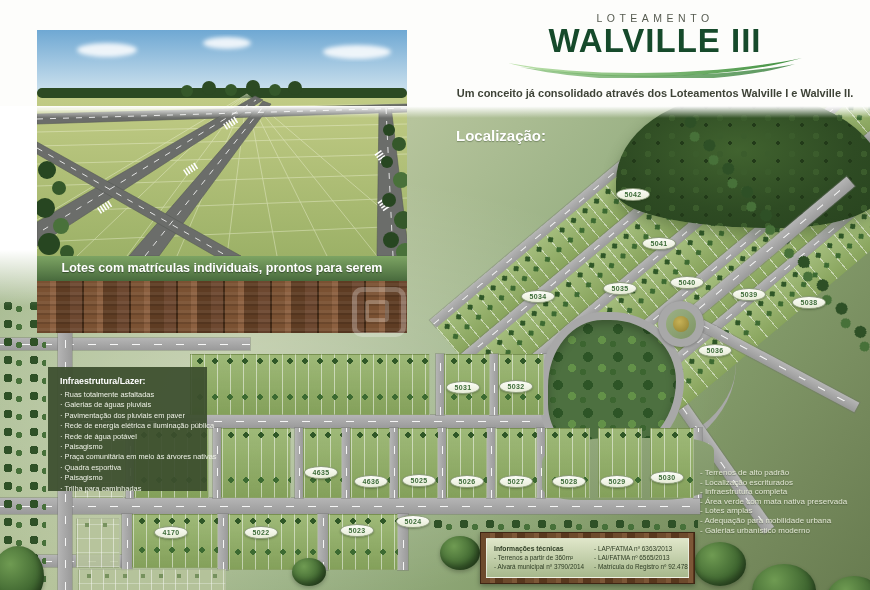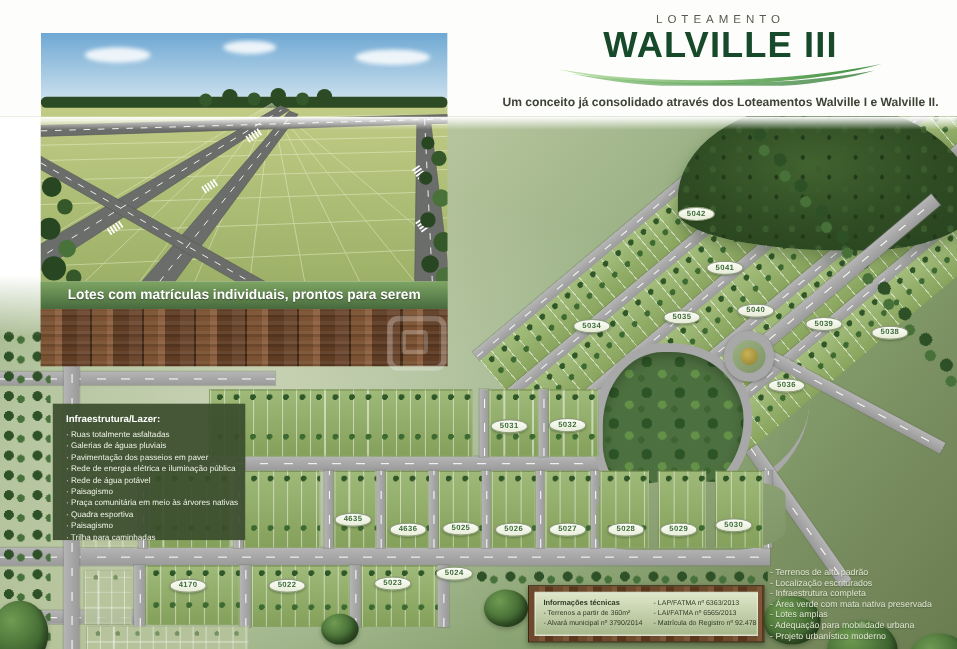--- a/index.html
+++ b/index.html
@@ -126,28 +126,28 @@
     background:repeating-linear-gradient(0deg,rgba(0,0,0,.12) 0 2px,rgba(255,255,255,.05) 2px 5px,rgba(0,0,0,0) 5px 9px),
       repeating-linear-gradient(90deg,#7a5132 0 13px,#8c6040 13px 19px,#5e3c23 19px 33px,#6d4830 33px 45px,#432a16 45px 47px);}
   .wm-glyph{position:absolute;left:352px;top:287px;width:44px;height:40px;z-index:11;
     border:5px solid rgba(255,255,255,.26);border-radius:10px;}
   .wm-glyph::after{content:"";position:absolute;left:8px;top:8px;width:16px;height:14px;
     border:4px solid rgba(255,255,255,.22);border-radius:4px;}
   .wm-text{position:absolute;left:404px;top:206px;z-index:7;font-size:21px;font-weight:800;
     letter-spacing:7px;color:rgba(255,255,255,.20);}
 
   
-  .infra-panel{position:absolute;left:48px;top:367px;width:175px;height:124px;z-index:10;
+  .infra-panel{position:absolute;left:48px;top:367px;width:159px;height:124px;z-index:10;
     background:rgba(59,77,45,.93);box-sizing:border-box;padding:9px 6px 6px 12px;}
   .infra-title{font-size:8.8px;font-weight:700;color:#fff;margin-bottom:4px;}
   .infra-item{font-size:7.4px;line-height:10.4px;color:#eef1e6;white-space:nowrap;}
   .infra-item::before{content:"· ";}
 
   
-  .highlights{position:absolute;left:700px;top:468px;width:170px;z-index:10;margin-top:48px;}
+  .highlights{position:absolute;left:700px;top:468px;width:170px;z-index:10;}
   .hl-item{font-size:8px;line-height:9.6px;color:#e2e6d4;text-shadow:0 1px 1px rgba(40,55,30,.45);}
   .hl-item::before{content:"- ";}
 
   
   .ti-box{position:absolute;left:480px;top:532px;width:215px;height:52px;z-index:10;box-sizing:border-box;
     background:repeating-linear-gradient(90deg,#6d4a2c 0 9px,#7d5737 9px 14px,#58371d 14px 22px);
     border:1px solid #3f2614;padding:5px;box-shadow:0 2px 5px rgba(0,0,0,.35);}
   .ti-inner{height:100%;box-sizing:border-box;display:flex;gap:10px;padding:5px 7px;
     background:linear-gradient(180deg,#dfe6c9,#a7b88c);border:1px solid rgba(255,255,255,.55);}
   .ti-col{flex:1;}
@@ -289,20 +289,21 @@
             <stop offset="1" stop-color="#2f7a35"></stop>
         </linearGradient>
       </defs>
       <path d="M8,7 C90,22 215,20 302,2 C220,26 80,26 8,7 Z" fill="url(#sw1)"></path>
       <path d="M20,11 C110,24 220,22 295,8 C225,30 95,28 20,11 Z" fill="url(#sw2)" opacity=".8"></path>
     </svg>
     <div class="logo-tagline">Um conceito já consolidado através dos Loteamentos Walville I e Walville II.</div>
   </div>
 
   <div class="location">
+    <div class="loc-heading">Localização:</div>
   </div>
 
   <div class="render">
     <svg width="370" height="226" viewBox="0 0 370 226">
       <defs>
         <linearGradient id="sky" x1="0" y1="0" x2="0" y2="1">
           <stop offset="0" stop-color="#6fa8d3"></stop>
             <stop offset="1" stop-color="#dcebf2"></stop>
         </linearGradient>
         <linearGradient id="grass" x1="0" y1="0" x2="0" y2="1">
@@ -418,39 +419,39 @@
   </div>
   <div class="caption-bar">Lotes com matrículas individuais, prontos para serem escriturados</div>
   <div class="wood"></div>
   <div class="wm-glyph"></div>
 
   <div class="infra-panel">
     <div class="infra-title">Infraestrutura/Lazer:</div>
     <div>
         <div class="infra-item">Ruas totalmente asfaltadas</div>
         <div class="infra-item">Galerias de águas pluviais</div>
-        <div class="infra-item">Pavimentação dos passeios em paver</div>
+        <div class="infra-item">Pavimentação dos pluviais em paver</div>
         <div class="infra-item">Rede de energia elétrica e iluminação pública</div>
         <div class="infra-item">Rede de água potável</div>
         <div class="infra-item">Paisagismo</div>
         <div class="infra-item">Praça comunitária em meio às árvores nativas</div>
         <div class="infra-item">Quadra esportiva</div>
         <div class="infra-item">Paisagismo</div>
         <div class="infra-item">Trilha para caminhadas</div>
       </div>
   </div>
 
   <div class="highlights">
       <div class="hl-item">Terrenos de alto padrão</div>
       <div class="hl-item">Localização escriturados</div>
       <div class="hl-item">Infraestrutura completa</div>
       <div class="hl-item">Área verde com mata nativa preservada</div>
       <div class="hl-item">Lotes amplas</div>
       <div class="hl-item">Adequação para mobilidade urbana</div>
-      <div class="hl-item">Projeto urbanístico moderno</div>
+      <div class="hl-item">Galerias urbanístico moderno</div>
     </div>
 
   <div class="ti-box">
     <div class="ti-inner">
       <div class="ti-col">
         <div class="ti-title">Informações técnicas</div>
         <div>
             <div class="ti-item">Terrenos a partir de 360m²</div>
             <div class="ti-item">Alvará municipal nº 3790/2014</div>
           </div>

